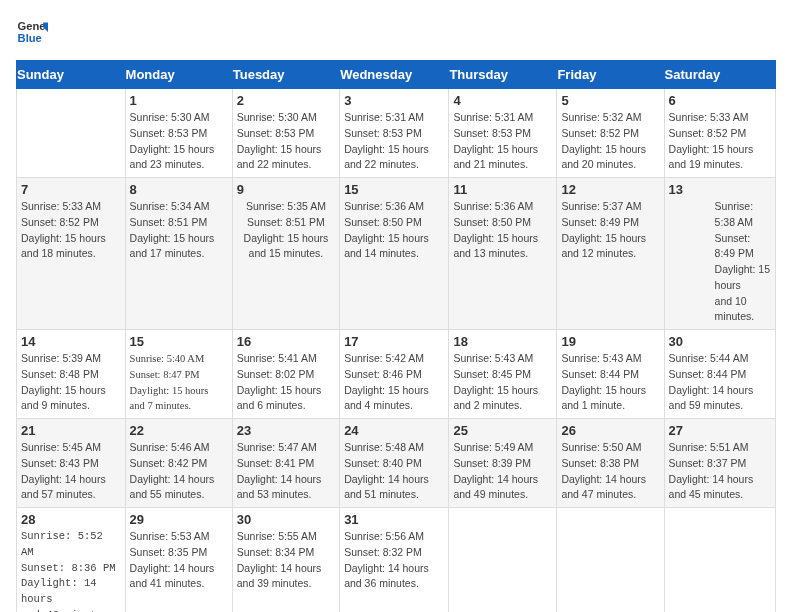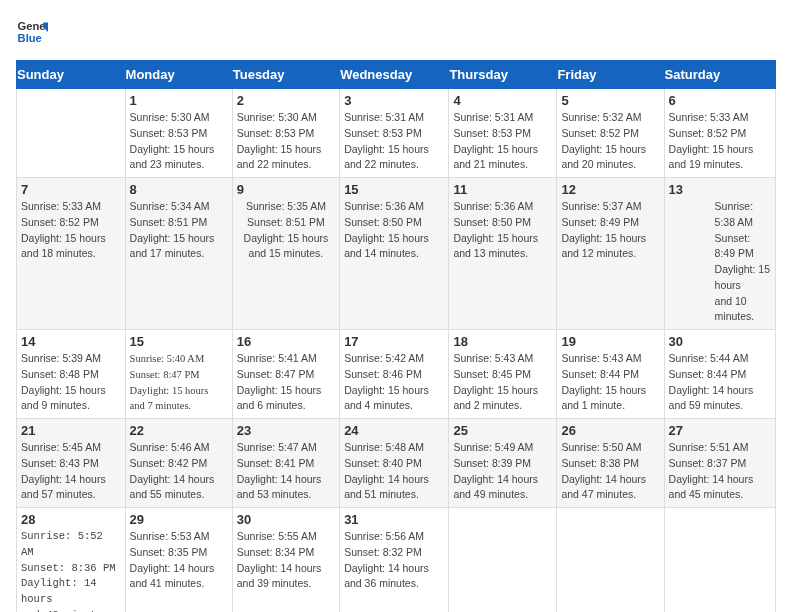--- a/index.html
+++ b/index.html
@@ -221,21 +221,21 @@
         <td>
           <div class="day-num">15</div>
           <div class="day-info" style="white-space: pre-line; font-family: Liberation Serif, serif;">Sunrise: 5:40 AM
 Sunset: 8:47 PM
 Daylight: 15 hours
 and 7 minutes.</div>
         </td>
         <td>
           <div class="day-num">16</div>
           <div class="day-info" style="white-space: pre-line;">Sunrise: 5:41 AM
-Sunset: 8:47 PM
+Sunset: 8:02 PM
 Daylight: 15 hours
 and 6 minutes.</div>
         </td>
         <td>
           <div class="day-num">17</div>
           <div class="day-info" style="white-space: pre-line;">Sunrise: 5:42 AM
 Sunset: 8:46 PM
 Daylight: 15 hours
 and 4 minutes.</div>
         </td>

